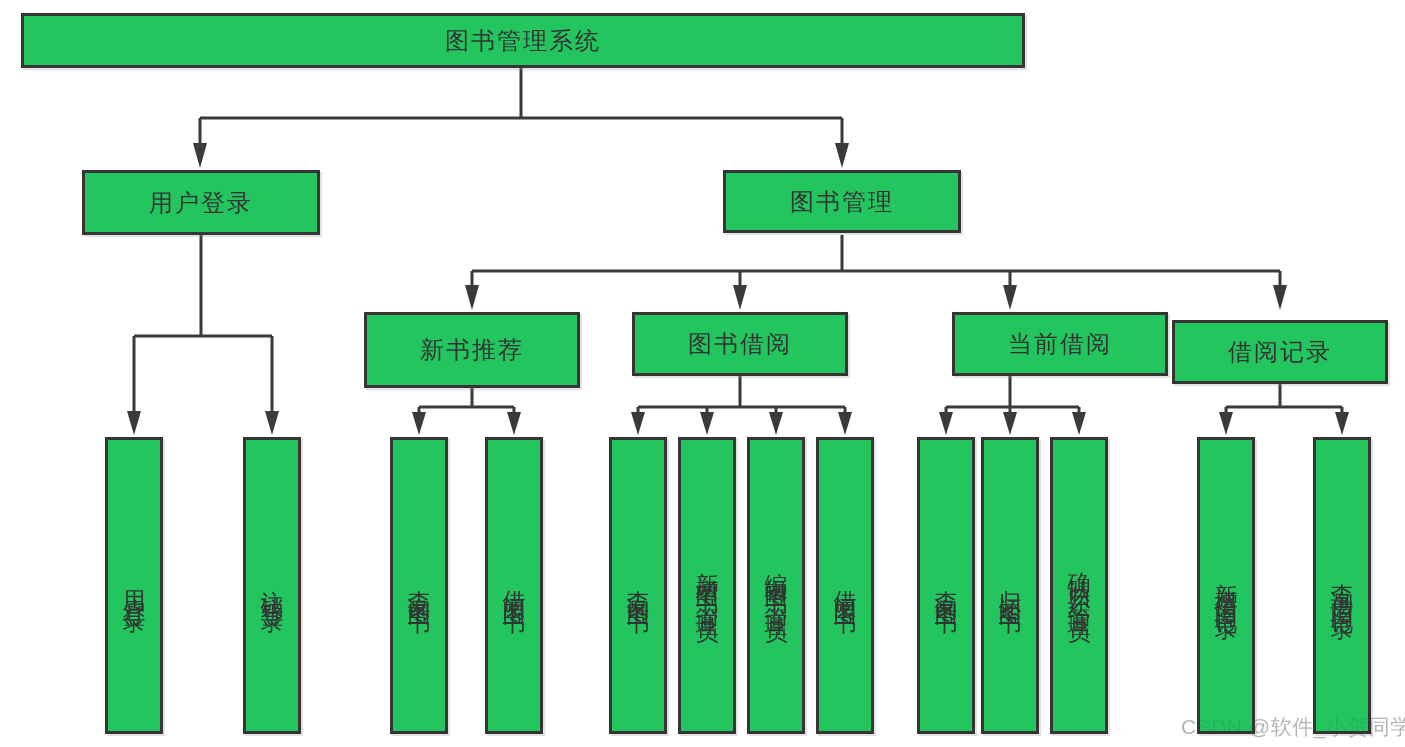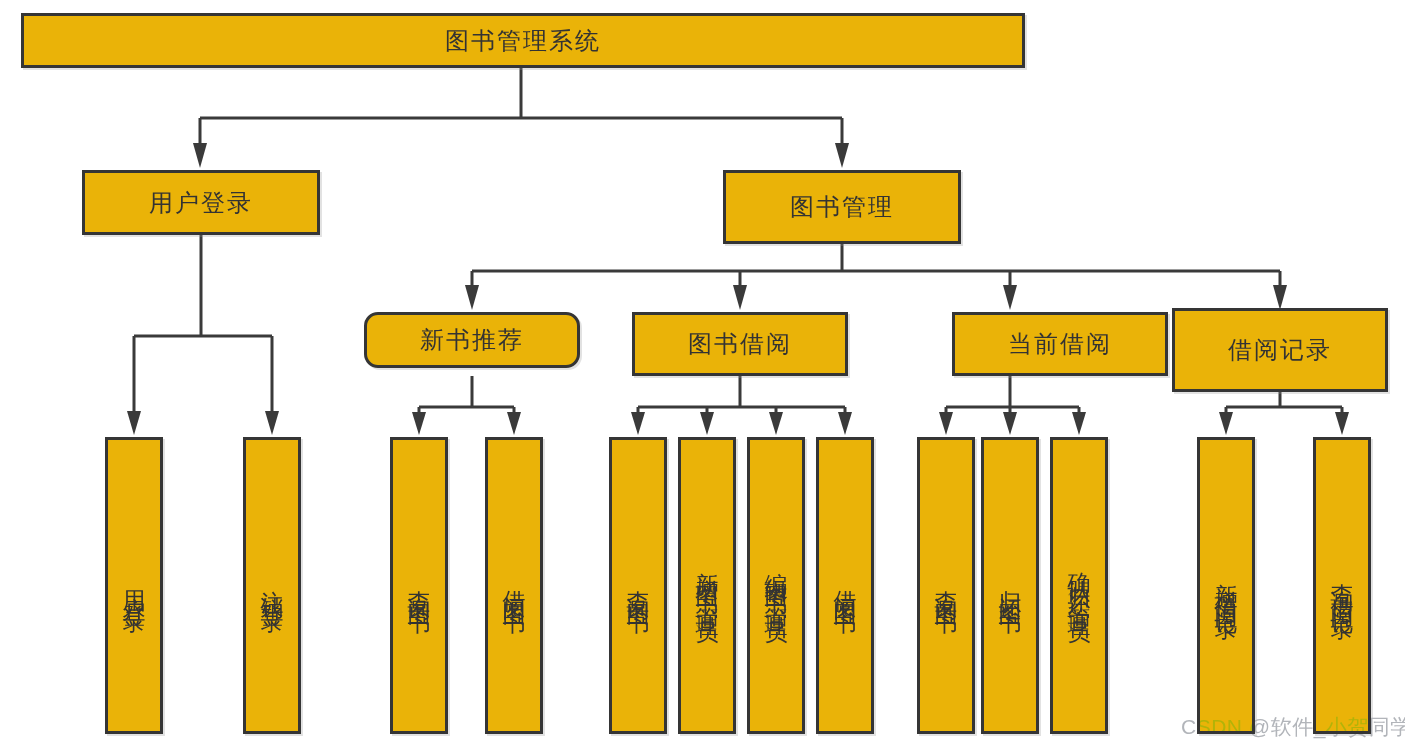--- a/index.html
+++ b/index.html
@@ -28,21 +28,21 @@
     stroke-width: 3;
     fill: none;
   }
   .connectors polygon {
     fill: #3a3a3a;
     stroke: none;
   }
   .box {
     position: absolute;
     box-sizing: border-box;
-    background: #eab308;
+    background: #22c55e;
     border: 3px solid #353535;
     box-shadow: 2px 2px 0 rgba(150,150,150,0.28);
     display: flex;
     align-items: center;
     justify-content: center;
     color: #333333;
     z-index: 2;
   }
   .hlabel {
     font-size: 24px;
@@ -118,34 +118,34 @@
     </g>
   </svg>
 
   <div class="box" style="left:21px; top:13px; width:1004px; height:55px;">
     <span class="hlabel">图书管理系统</span>
   </div>
 
   <div class="box" style="left:82px; top:170px; width:238px; height:65px;">
     <span class="hlabel">用户登录</span>
   </div>
-  <div class="box" style="left:723px; top:170px; width:238px; height:74px;">
+  <div class="box" style="left:723px; top:170px; width:238px; height:63px;">
     <span class="hlabel">图书管理</span>
   </div>
 
-  <div class="box" style="left:364px; top:312px; width:216px; height:56px;border-radius:14px;">
+  <div class="box" style="left:364px; top:312px; width:216px; height:76px;">
     <span class="hlabel">新书推荐</span>
   </div>
   <div class="box" style="left:632px; top:312px; width:216px; height:64px;text-align:center;">
     <span class="hlabel">图书借阅</span>
   </div>
   <div class="box" style="left:952px; top:312px; width:216px; height:64px;">
     <span class="hlabel">当前借阅</span>
   </div>
-  <div class="box" style="left:1172px; top:308px; width:216px; height:84px;align-items:center;">
+  <div class="box" style="left:1172px; top:320px; width:216px; height:64px;align-items:center;">
     <span class="hlabel">借阅记录</span>
   </div>
 
   <div class="box vbox" style="left:105px; top:437px; width:58px; height:297px;">
     <span class="vlabel">用户登录</span>
   </div>
   <div class="box vbox" style="left:243px; top:437px; width:58px; height:297px;">
     <span class="vlabel">注销登录</span>
   </div>
 

